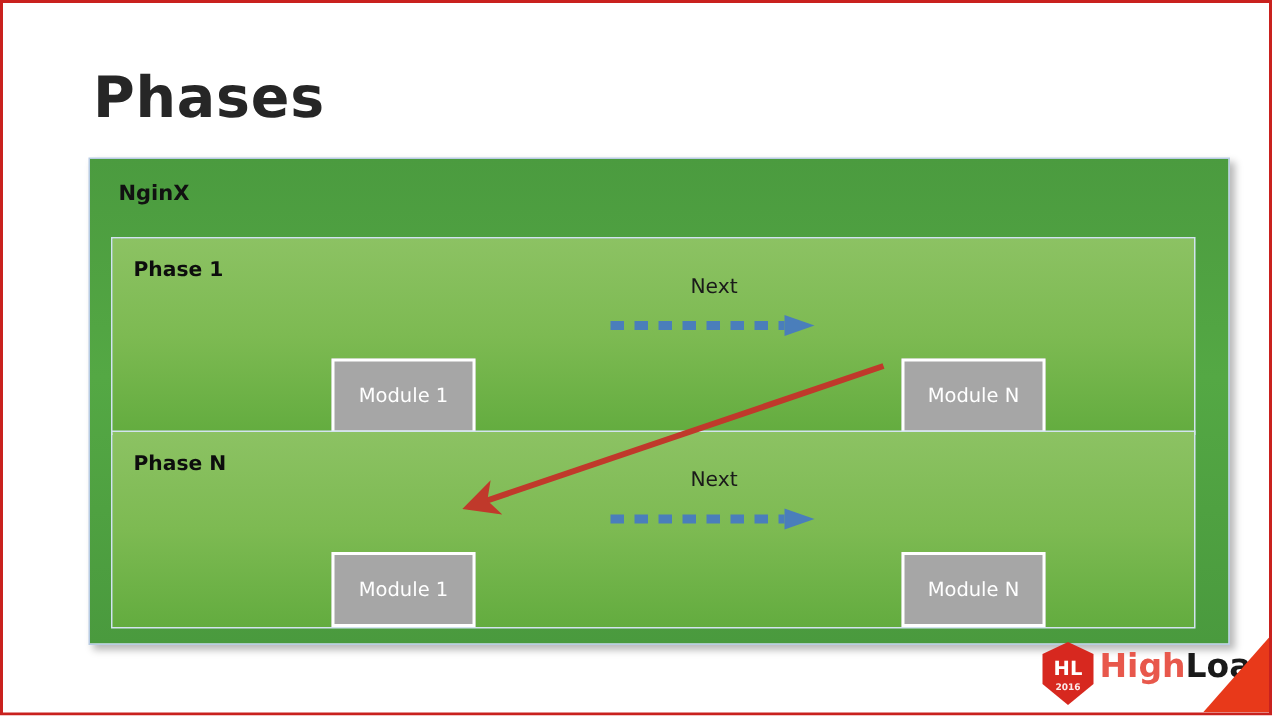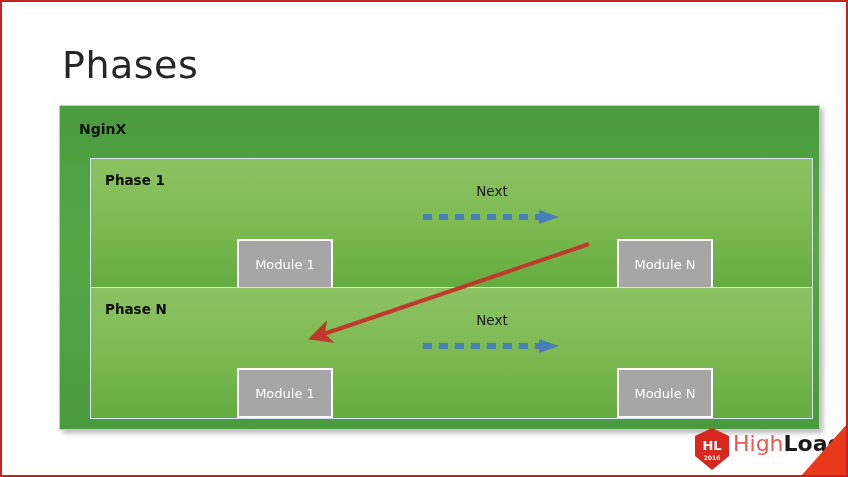--- a/index.html
+++ b/index.html
@@ -19,21 +19,21 @@
     border: 2px solid #c9211e;
     overflow: hidden;
   }
 
   
   .slide-title {
     position: absolute;
     left: 60px;
     top: 44px;
     font-size: 38px;
-    font-weight: 400;
+    font-weight: 700;
     color: #262626;
     letter-spacing: 0.5px;
     line-height: 1;
     font-family: "DejaVu Sans", sans-serif;
   }
 
   
   .nginx-box {
     position: absolute;
     left: 57px;
@@ -51,21 +51,21 @@
     top: 15px;
     font-size: 14px;
     color: #111111;
     font-family: "DejaVu Sans", sans-serif;
     font-weight: bold;
   }
 
   
   .phase-box {
     position: absolute;
-    left: 30px;
+    left: 14px;
     width: 723px;
     height: 132px;
     background: linear-gradient(180deg, #8cc263 0%, #7dba52 50%, #63ac3f 100%);
     border: 1px solid #d3e3f0;
     box-sizing: border-box;
   }
   .phase-1 { top: 52px; }
   .phase-n { top: 181px; padding-left: 25px; }
 
   .phase-label {
@@ -144,21 +144,21 @@
   }
   .logo-text {
     position: absolute;
     left: 40px;
     top: 7px;
     font-size: 22px;
     line-height: 1;
     font-family: "DejaVu Sans", sans-serif;
     white-space: nowrap;
   }
-  .logo-high { color: #e8584c; font-weight: 400; }
+  .logo-high { color: #e8584c; font-weight: 700; }
   .logo-load { color: #1a1a1a; font-weight: 700; }
   .logo-plus {
     color: #e8584c;
     font-size: 12px;
     font-weight: 700;
     vertical-align: super;
     position: relative;
     top: -5px;
   }
 

